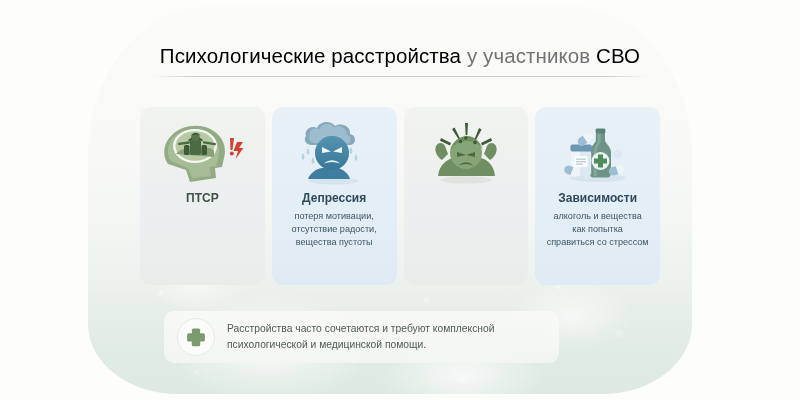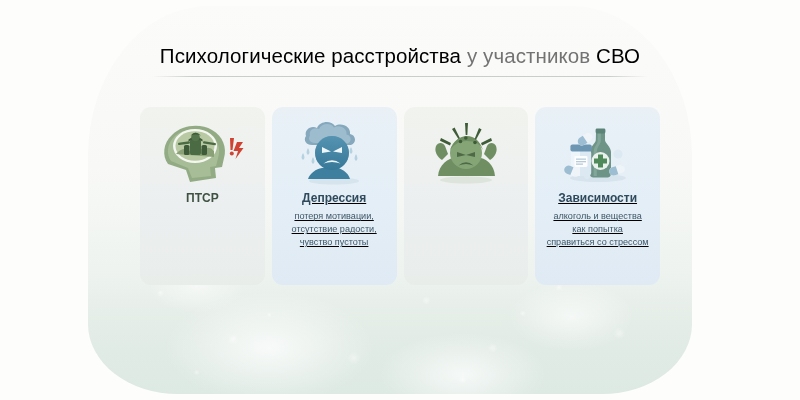--- a/index.html
+++ b/index.html
@@ -111,21 +111,20 @@
     align-items: center;
     padding-top: 9px;
     box-sizing: border-box;
     overflow: hidden;
   }
   .card.green {
     background: linear-gradient(180deg, #f1f3ee 0%, #eceff0 55%, #e9edea 100%);
   }
   .card.blue {
     background: linear-gradient(180deg, #e9f1f7 0%, #e4eef6 55%, #dfeaf4 100%);
-    text-decoration: underline;
   }
 
   .icon-box {
     width: 92px;
     height: 74px;
     display: flex;
     align-items: center;
     justify-content: center;
   }
   .icon-box svg { display: block; }
@@ -246,21 +245,21 @@
             </linearGradient>
           </defs>
           <path d="M30 27 l9 4.5 l-9 1.5 Z" fill="#eef6fa"></path>
           <path d="M50 27 l-9 4.5 l9 1.5 Z" fill="#eef6fa"></path>
           <path d="M31.5 43.5 q8.5 -6.5 17 0 q-8.5 -3 -17 0 Z" fill="#eef6fa"></path>
         </svg>
       </div>
       <div class="card-title">Депрессия</div>
       <div class="card-desc">потеря мотивации,
 отсутствие радости,
-чувство пустоты</div>
+вещества пустоты</div>
     </div>
 
     <div class="card green">
       <div class="icon-box">
         <svg width="84" height="66" viewBox="0 0 84 66">
           <ellipse cx="42" cy="60" rx="26" ry="3.4" fill="#d6ded3" opacity=".7"></ellipse>
           <path d="M14 56 c1 -11 9 -18 20 -19 l18 0 c11 1 18 8 19 19 Z" fill="#6f8f63"></path>
           <circle cx="42" cy="33" r="16" fill="#86a577"></circle>
           <path d="M26 30 q6 -14 17 -14 q11 0 16 14 q-4 -9 -16 -9 q-11 0 -17 9 Z" fill="#6f8f63"></path>
           <path d="M33 32 l9 3 l-9 2 Z" fill="#4e6946"></path>
@@ -314,14 +313,23 @@
         </svg>
       </div>
       <div class="card-title">Зависимости</div>
       <div class="card-desc">алкоголь и вещества
 как попытка
 справиться со стрессом</div>
     </div>
 
   </div>
 
+  <div class="note">
+    <div class="note-badge">
+      <svg width="20" height="20" viewBox="0 0 20 20">
+        <path d="M7.4 1.5 l5.2 0 a1.6 1.6 0 0 1 1.6 1.6 l0 3.1 l3.1 0 a1.6 1.6 0 0 1 1.6 1.6 l0 5.2 a1.6 1.6 0 0 1 -1.6 1.6 l-3.1 0 l0 3.1 a1.6 1.6 0 0 1 -1.6 1.6 l-5.2 0 a1.6 1.6 0 0 1 -1.6 -1.6 l0 -3.1 l-3.1 0 a1.6 1.6 0 0 1 -1.6 -1.6 l0 -5.2 a1.6 1.6 0 0 1 1.6 -1.6 l3.1 0 l0 -3.1 a1.6 1.6 0 0 1 1.6 -1.6 Z" fill="#7d9a6f"></path>
+      </svg>
+    </div>
+    <div class="note-text">Расстройства часто сочетаются и требуют комплексной
+психологической и медицинской помощи.</div>
+  </div>
 
 </div>
 
 </body></html>

